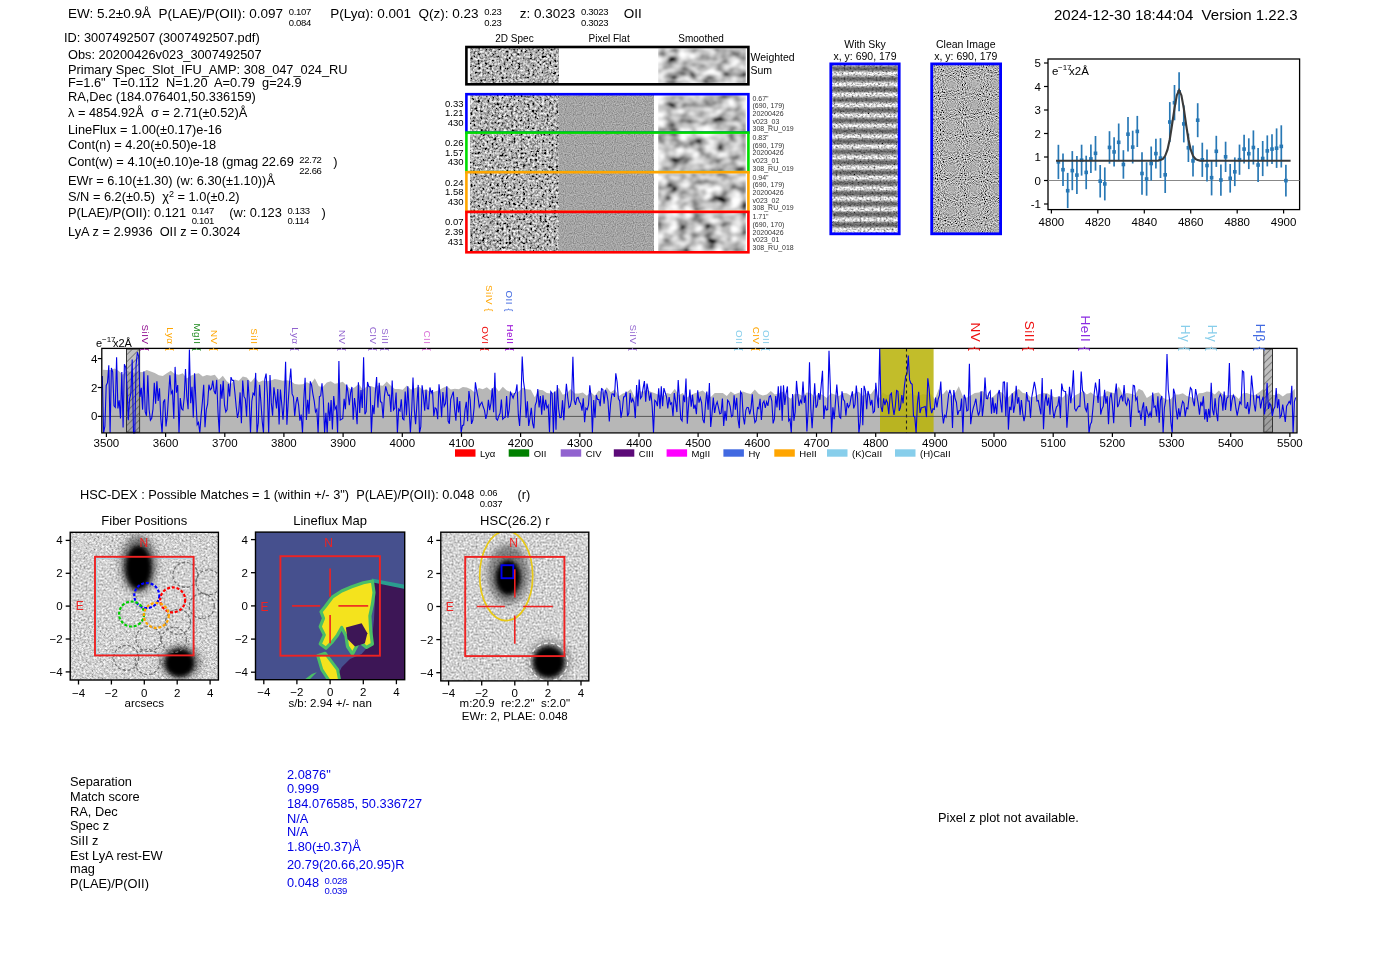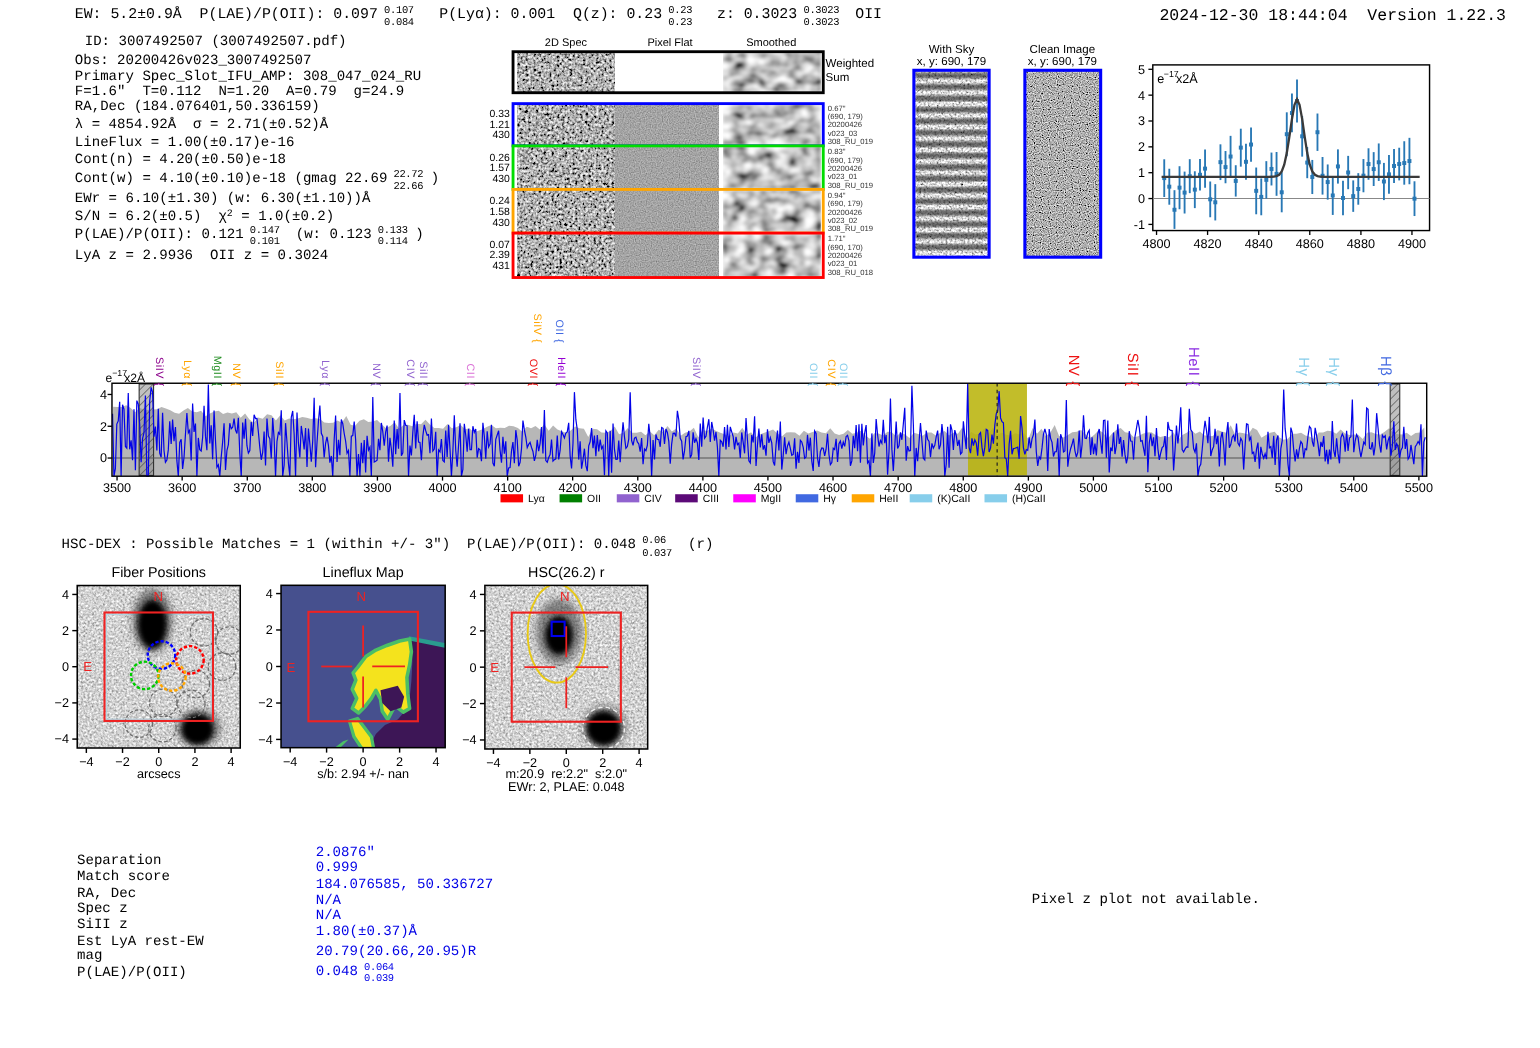--- a/index.html
+++ b/index.html
@@ -1,14 +1,14 @@
 <!DOCTYPE html>
 <html><head><meta charset="utf-8"><style>
 html,body{margin:0;padding:0;width:1400px;height:953px;background:#fff;overflow:hidden}
-.mono{position:absolute;font-family:Liberation Mono, monospace;font-size:12.8px;line-height:15px;color:#000;white-space:pre}
+.mono{position:absolute;font-family:Liberation Sans, sans-serif;font-size:12.8px;line-height:15px;color:#000;white-space:pre}
 .fr{display:inline-block;position:relative;height:0;vertical-align:baseline;margin-left:3px;margin-right:2px}
 .fr .t,.fr .b{position:absolute;left:0;font-size:9.5px;line-height:9px;white-space:pre;letter-spacing:-0.3px}
 .fr .t{bottom:2px}
 .fr .b{top:-0.5px}
 .blue{color:#0000e6}
 .sup{font-size:9px;vertical-align:4px}
 </style></head>
 <body>
 <svg xmlns="http://www.w3.org/2000/svg" width="1400" height="953" viewBox="0 0 1400 953" style="position:absolute;top:0;left:0">
     <defs>
@@ -549,42 +549,42 @@
 <text x="433.3" y="577.5" font-size="11.5" text-anchor="end" fill="#000" font-family="&quot;Liberation Sans&quot;,sans-serif" font-weight="normal">2</text>
 <line x1="581.0" y1="680.9" x2="581.0" y2="685.4" stroke="#000" stroke-width="1.3"></line>
 <text x="581.0" y="697.4" font-size="11.5" text-anchor="middle" fill="#000" font-family="&quot;Liberation Sans&quot;,sans-serif" font-weight="normal">4</text>
 <line x1="436.3" y1="540.4" x2="440.8" y2="540.4" stroke="#000" stroke-width="1.3"></line>
 <text x="433.3" y="544.4" font-size="11.5" text-anchor="end" fill="#000" font-family="&quot;Liberation Sans&quot;,sans-serif" font-weight="normal">4</text>
 <text x="514.8" y="707.0" font-size="11.5" text-anchor="middle" fill="#000" font-family="&quot;Liberation Sans&quot;,sans-serif" font-weight="normal">m:20.9&nbsp;&nbsp;re:2.2"&nbsp;&nbsp;s:2.0"</text>
 <text x="514.8" y="719.5" font-size="11.5" text-anchor="middle" fill="#000" font-family="&quot;Liberation Sans&quot;,sans-serif" font-weight="normal">EWr: 2, PLAE: 0.048</text>
   </svg>
 <div class="mono" style="left:68px;top:6px;font-size:13.5px">EW: 5.2±0.9Å&nbsp;&nbsp;P(LAE)/P(OII): 0.097 <span class="fr" style="width:32px"><span class="t">0.107</span><span class="b">0.084</span></span>&nbsp;&nbsp;P(Lyα): 0.001&nbsp;&nbsp;Q(z): 0.23 <span class="fr" style="width:26px"><span class="t">0.23</span><span class="b">0.23</span></span>&nbsp;&nbsp;z: 0.3023 <span class="fr" style="width:37px"><span class="t">0.3023</span><span class="b">0.3023</span></span> OII</div>
 <div class="mono" style="left:1054px;top:7px;font-size:15px">2024-12-30 18:44:04  Version 1.22.3</div>
-<div class="mono" style="left:77px;top:30.0px">ID: 3007492507 (3007492507.pdf)</div>
+<div class="mono" style="left:64px;top:30.0px">ID: 3007492507 (3007492507.pdf)</div>
 <div class="mono" style="left:68px;top:46.5px">Obs: 20200426v023_3007492507</div>
 <div class="mono" style="left:68px;top:61.5px">Primary Spec_Slot_IFU_AMP: 308_047_024_RU</div>
 <div class="mono" style="left:68px;top:75.0px">F=1.6"  T=0.112  N=1.20  A=0.79  g=24.9</div>
 <div class="mono" style="left:68px;top:89.4px">RA,Dec (184.076401,50.336159)</div>
 <div class="mono" style="left:68px;top:105.0px">λ = 4854.92Å  σ = 2.71(±0.52)Å</div>
 <div class="mono" style="left:68px;top:121.5px">LineFlux = 1.00(±0.17)e-16</div>
 <div class="mono" style="left:68px;top:137.4px">Cont(n) = 4.20(±0.50)e-18</div>
 <div class="mono" style="left:68px;top:154.0px">Cont(w) = 4.10(±0.10)e-18 (gmag 22.69 <span class="fr" style="width:32px"><span class="t">22.72</span><span class="b">22.66</span></span>)</div>
 <div class="mono" style="left:68px;top:173.4px">EWr = 6.10(±1.30) (w: 6.30(±1.10))Å</div>
 <div class="mono" style="left:68px;top:186.5px">S/N = 6.2(±0.5)  χ<span class="sup">2</span> = 1.0(±0.2)</div>
 <div class="mono" style="left:68px;top:204.5px">P(LAE)/P(OII): 0.121 <span class="fr" style="width:32px"><span class="t">0.147</span><span class="b">0.101</span></span> (w: 0.123 <span class="fr" style="width:32px"><span class="t">0.133</span><span class="b">0.114</span></span>)</div>
 <div class="mono" style="left:68px;top:223.8px">LyA z = 2.9936  OII z = 0.3024</div>
-<div class="mono" style="left:56px;top:487px">HSC-DEX : Possible Matches = 1 (within +/- 3")&nbsp;&nbsp;P(LAE)/P(OII): 0.048 <span class="fr" style="width:32px"><span class="t">0.06</span><span class="b">0.037</span></span> (r)</div>
+<div class="mono" style="left:80px;top:487px">HSC-DEX : Possible Matches = 1 (within +/- 3")&nbsp;&nbsp;P(LAE)/P(OII): 0.048 <span class="fr" style="width:32px"><span class="t">0.06</span><span class="b">0.037</span></span> (r)</div>
 <div class="mono" style="left:70px;top:774.0px">Separation</div>
 <div class="mono" style="left:70px;top:788.7px">Match score</div>
 <div class="mono" style="left:70px;top:803.7px">RA, Dec</div>
 <div class="mono" style="left:70px;top:818.4px">Spec z</div>
 <div class="mono" style="left:70px;top:833.1px">SiII z</div>
 <div class="mono" style="left:70px;top:847.5px">Est LyA rest-EW</div>
 <div class="mono" style="left:70px;top:861.0px">mag</div>
 <div class="mono" style="left:70px;top:876.0px">P(LAE)/P(OII)</div>
 <div class="mono blue" style="left:287px;top:766.5px">2.0876"</div>
 <div class="mono blue" style="left:287px;top:780.6px">0.999</div>
 <div class="mono blue" style="left:287px;top:795.6px">184.076585, 50.336727</div>
 <div class="mono blue" style="left:287px;top:810.6px">N/A</div>
 <div class="mono blue" style="left:287px;top:824.1px">N/A</div>
 <div class="mono blue" style="left:287px;top:839.4px">1.80(±0.37)Å</div>
 <div class="mono blue" style="left:287px;top:856.5px">20.79(20.66,20.95)R</div>
-<div class="mono blue" style="left:287px;top:874.5px">0.048 <span class="fr" style="width:32px"><span class="t">0.064</span><span class="b">0.039</span></span></div>
+<div class="mono blue" style="left:287px;top:874.5px">0.048 <span class="fr" style="width:32px"><span class="t">0.028</span><span class="b">0.039</span></span></div>
 <div class="mono" style="left:938px;top:809.5px">Pixel z plot not available.</div>
 </body></html>

